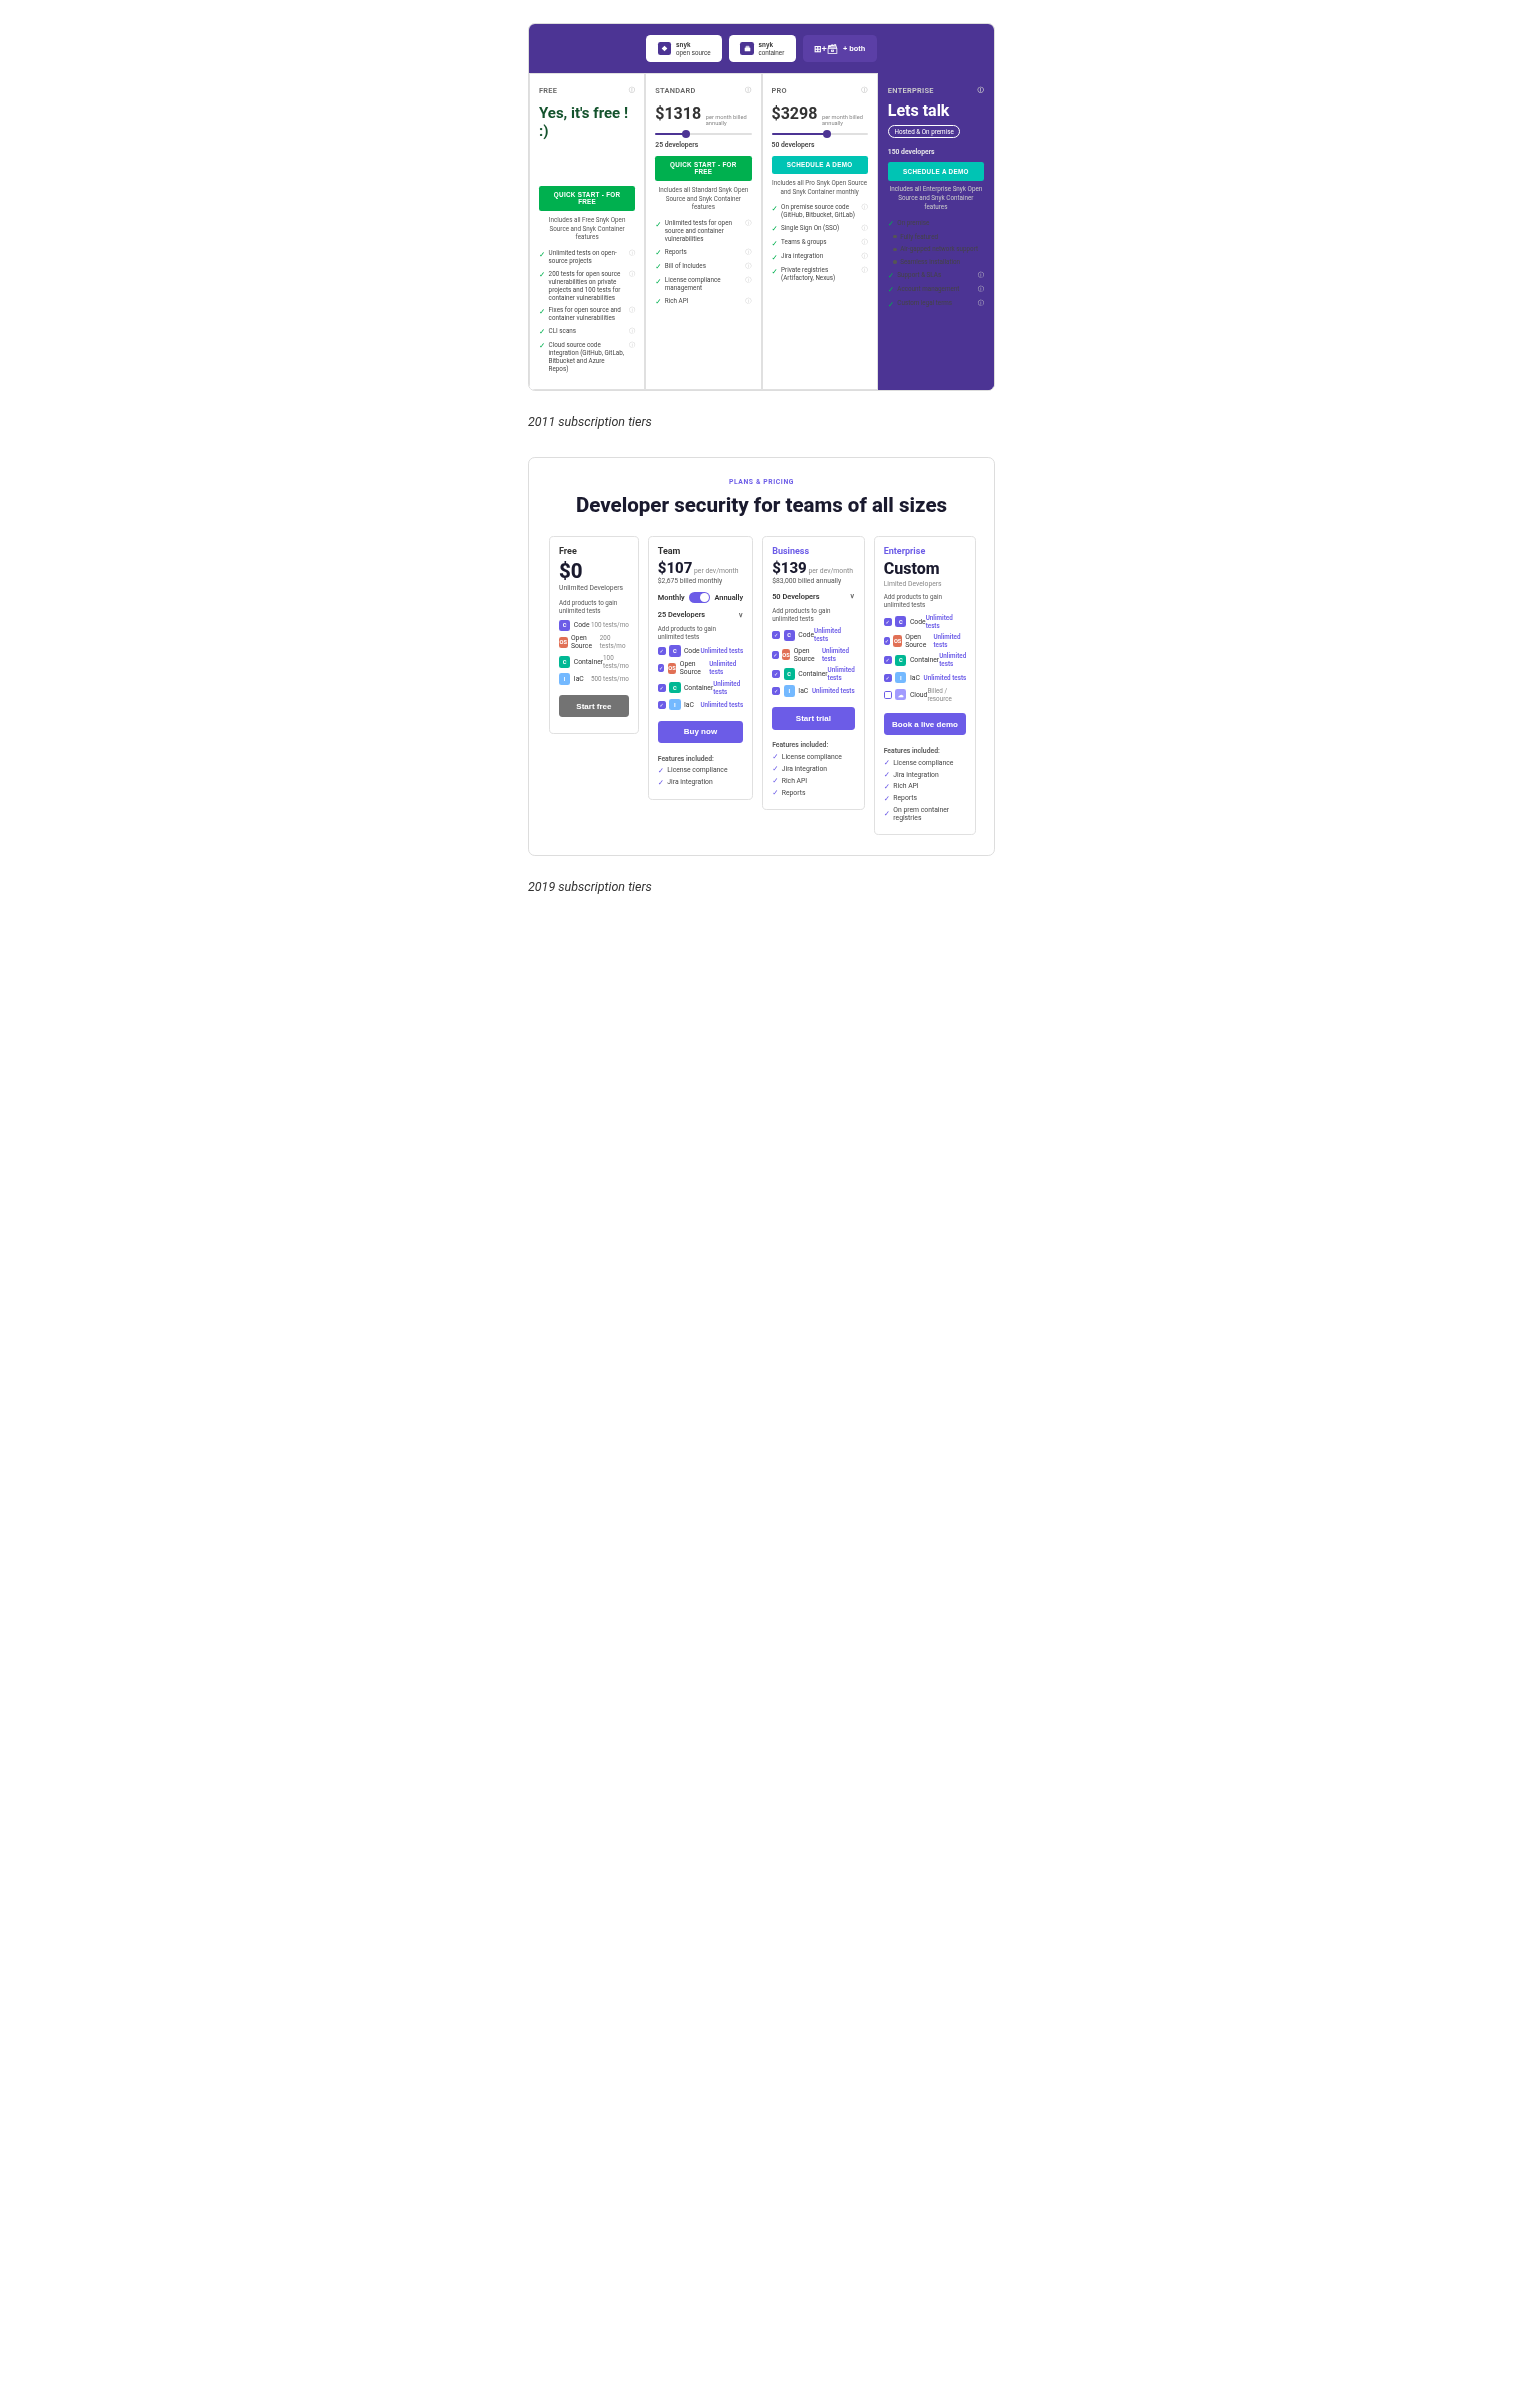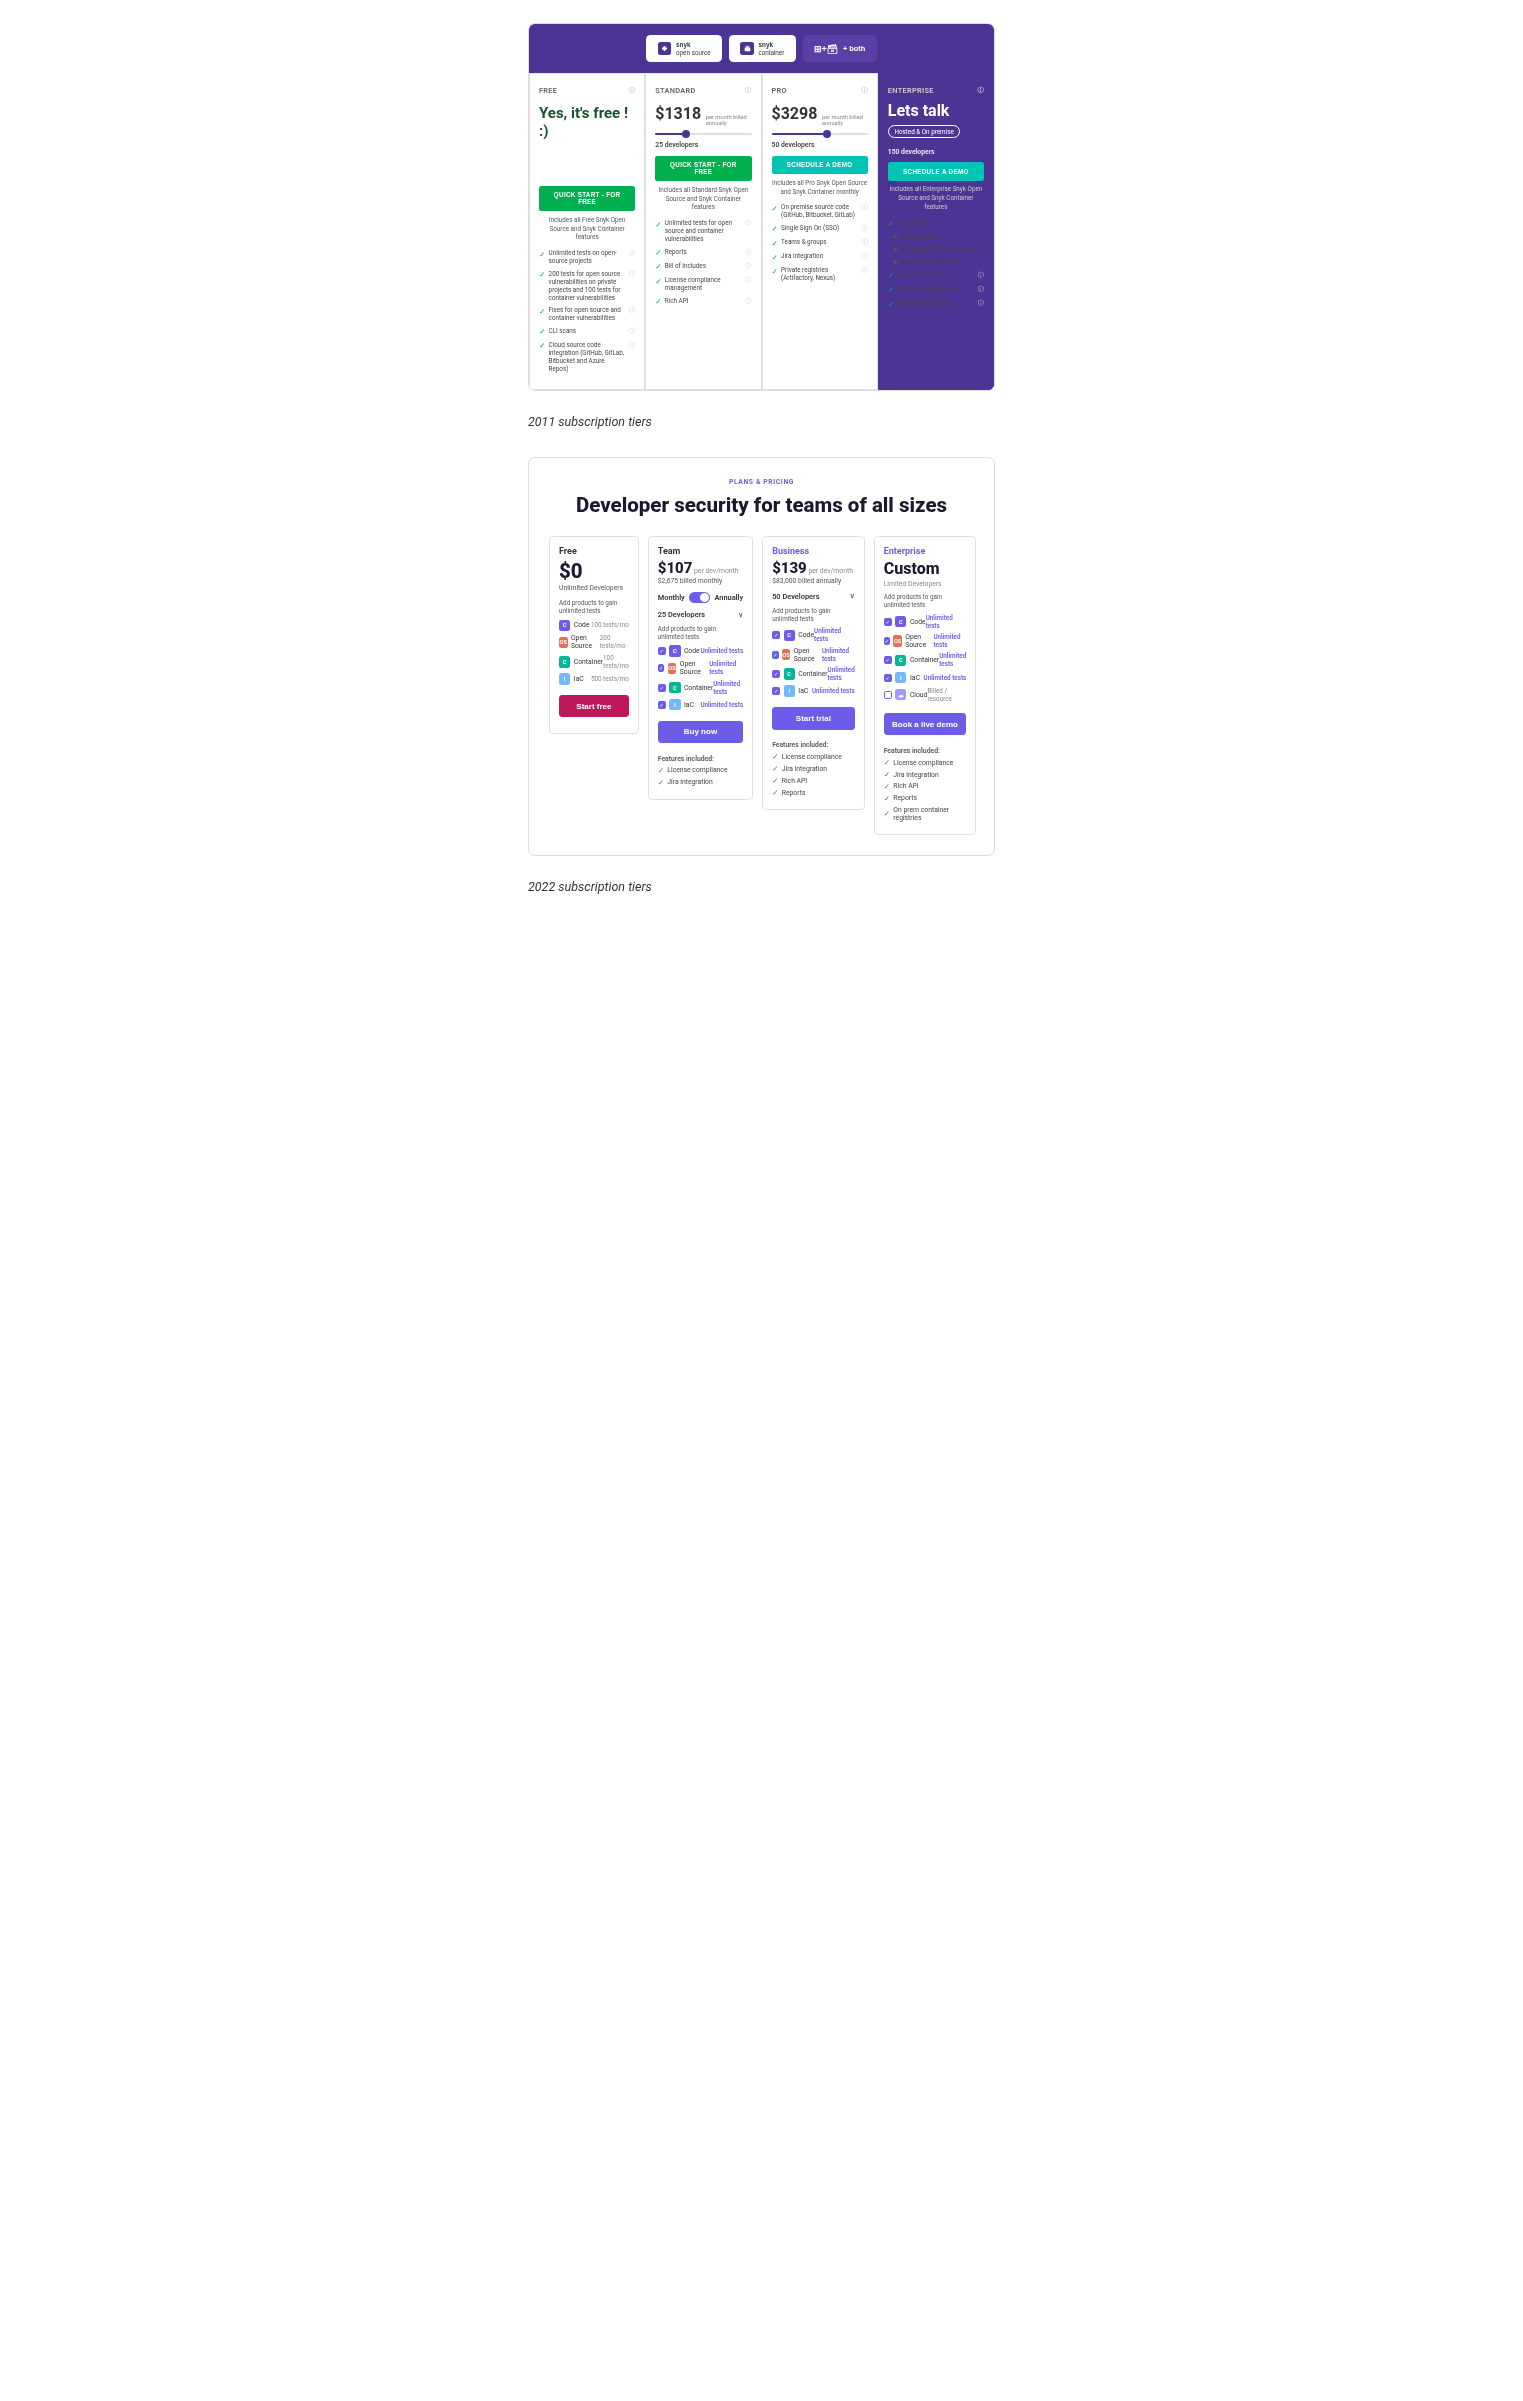--- a/index.html
+++ b/index.html
@@ -441,21 +441,21 @@
       padding: 6.8px;
       font-size: 8px;
       font-weight: 700;
       cursor: pointer;
       width: 100%;
       text-align: center;
       margin: 6.8px 0;
     }
 
     .cta-btn-start-free {
-      background: #be185d;
+      background: #737373;
       color: #fff;
       border: none;
       border-radius: 3.4px;
       padding: 6.8px;
       font-size: 8px;
       font-weight: 700;
       cursor: pointer;
       width: 100%;
       text-align: center;
       margin: 6.8px 0;
@@ -1005,14 +1005,14 @@
       </div>
       <div class="feature-check-row">
         <span class="feat-check">✓</span>
         <span>On prem container registries</span>
       </div>
     </div>
 
   </div>
 </div>
 
-<div class="section-caption-2022">2022 subscription tiers</div>
+<div class="section-caption-2022">2019 subscription tiers</div>
 
 
 </body></html>

